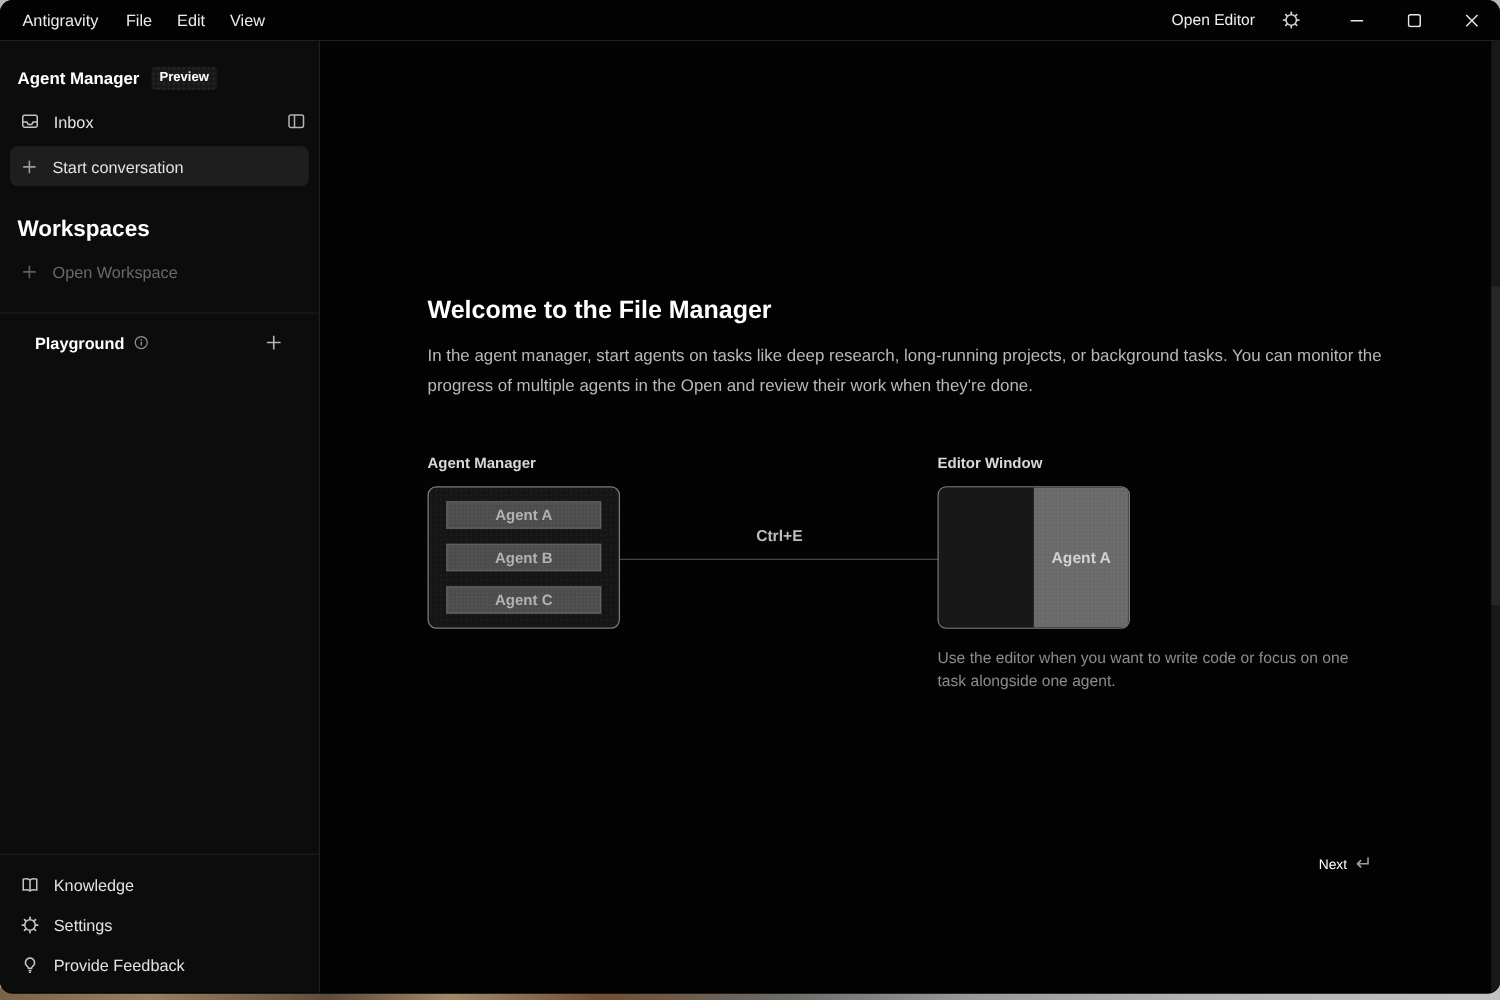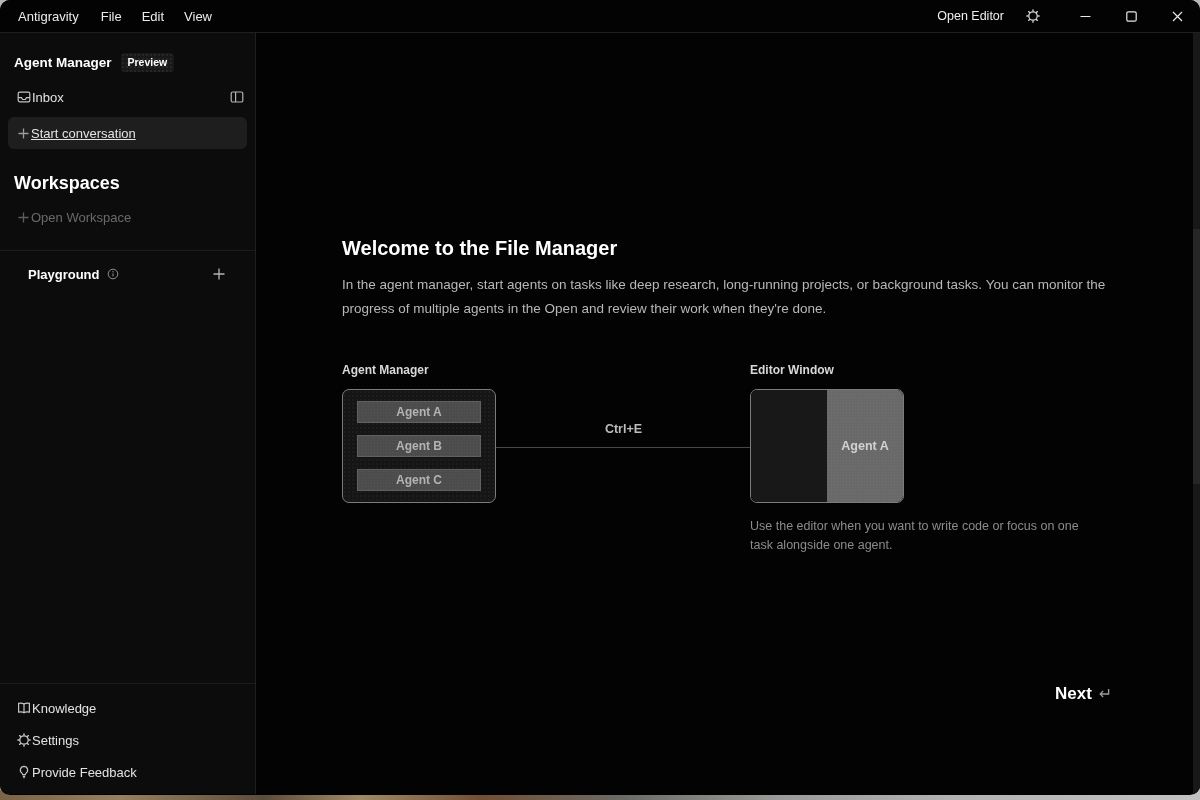--- a/index.html
+++ b/index.html
@@ -41,27 +41,27 @@
   }
   .sb-header{ display:flex; align-items:center; gap:9px; margin:10px 14px 10px; }
   .sb-title{ font-size:13.5px; font-weight:bold; color:#fff; }
   .badge{
     font-size:10.5px; font-weight:bold; color:#fff;
     background:#181818; border-radius:4px; padding:3px 7px 4px;
     background-image:radial-gradient(rgba(255,255,255,0.06) 1px, transparent 1px);
     background-size:4px 4px;
   }
   .sb-row{
-    height:30px; display:flex; align-items:center; 
+    height:30px; display:flex; align-items:center; gap:11px;
     padding:0 10px 0 16px; font-size:13px; cursor:pointer; color:#e3e3e3;
   }
   .sb-row .trail{ margin-left:auto; display:flex; align-items:center; }
   .sb-row-highlight{
     margin:5px 8px 0; background:#1e1e1e; border-radius:6px;
-    height:32px; padding-left:8px;text-decoration:underline;
+    height:32px; padding-left:8px;
   }
   .sb-section-title{ font-size:18px; font-weight:bold; color:#fff; margin:24px 14px 8px; }
   .sb-dim{ color:#6a6a6a; }
   .sb-divider{ border-top:1px solid #1c1c1c; margin-top:18px; }
   .playground-row{ display:flex; align-items:center; gap:7px; margin:15px 28px 0; cursor:default; }
   .playground-title{ font-size:13px; font-weight:bold; color:#fff; }
   .sb-plus-right{ margin-left:auto; cursor:pointer; display:flex; align-items:center; }
   .sb-bottom{ margin-top:auto; border-top:1px solid #1c1c1c; padding:8px 0 6px; }
   .sb-bottom .sb-row{ height:32px; }
   .icon{ display:flex; align-items:center; justify-content:center; }
@@ -107,21 +107,21 @@
     background-image:radial-gradient(rgba(255,255,255,0.05) 1px, transparent 1px);
     background-size:3px 3px;
   }
   .caption{ position:absolute; top:484px; font-size:12.5px; color:#8c8c8c; line-height:19px; }
   .cap-left{ left:86px; width:298px; }
   .cap-right{ left:494px; width:330px; }
   .next-btn{
     position:absolute; left:799px; top:651px;
     display:flex; align-items:center; gap:7px; cursor:pointer;
   }
-  .next-label{ font-size:17px; font-weight:bold; color:#ffffff; }
+  .next-label{ font-size:11px; font-weight:normal; color:#ffffff; }
   .return-glyph{ font-size:16px; color:#9a9a9a; line-height:1; }
   .scroll-track{
     position:absolute; right:0; top:0; width:7px; height:100%; background:#181818;
   }
   .scroll-thumb{ position:absolute; right:0; top:196px; width:7px; height:255px; background:#262626; }
   svg{ flex-shrink:0; }
 </style>
 </head>
 <body>
 

